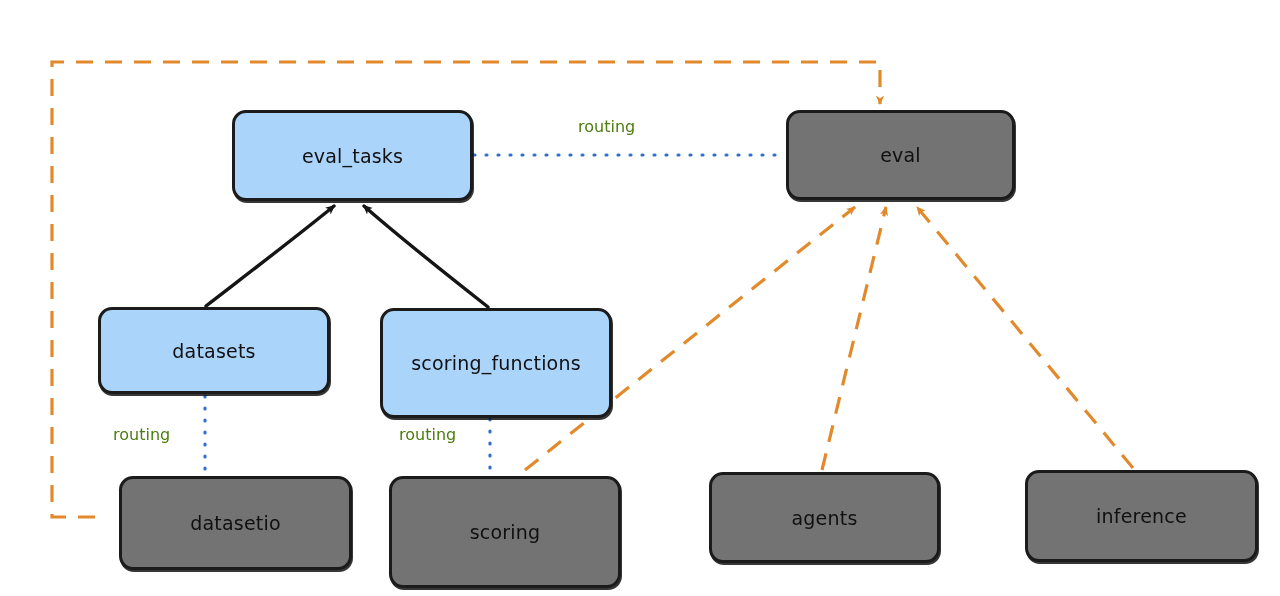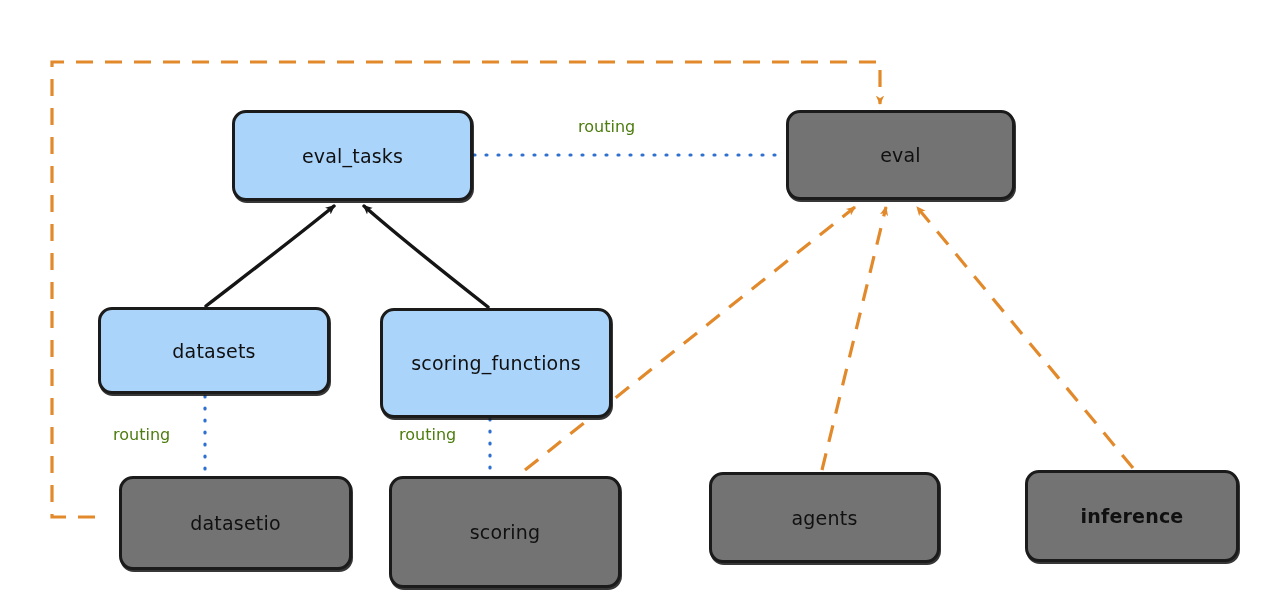--- a/index.html
+++ b/index.html
@@ -103,21 +103,21 @@
   </div>
 
   <div class="node provider" style="left:389px; top:476px; width:232px; height:112px;">
     <span>scoring</span>
   </div>
 
   <div class="node provider" style="left:709px; top:472px; width:231px; height:91px;">
     <span>agents</span>
   </div>
 
-  <div class="node provider" style="left:1025px; top:470px; width:214px; height:92px;font-weight:bold;">
+  <div class="node provider" style="left:1025px; top:470px; width:233px; height:92px;">
     <span>inference</span>
   </div>
 
   <div class="edge-label" style="left:578px; top:117px;">routing</div>
   <div class="edge-label" style="left:113px; top:425px;">routing</div>
   <div class="edge-label" style="left:399px; top:425px;">routing</div>
 
 </div>
 
 </body></html>

